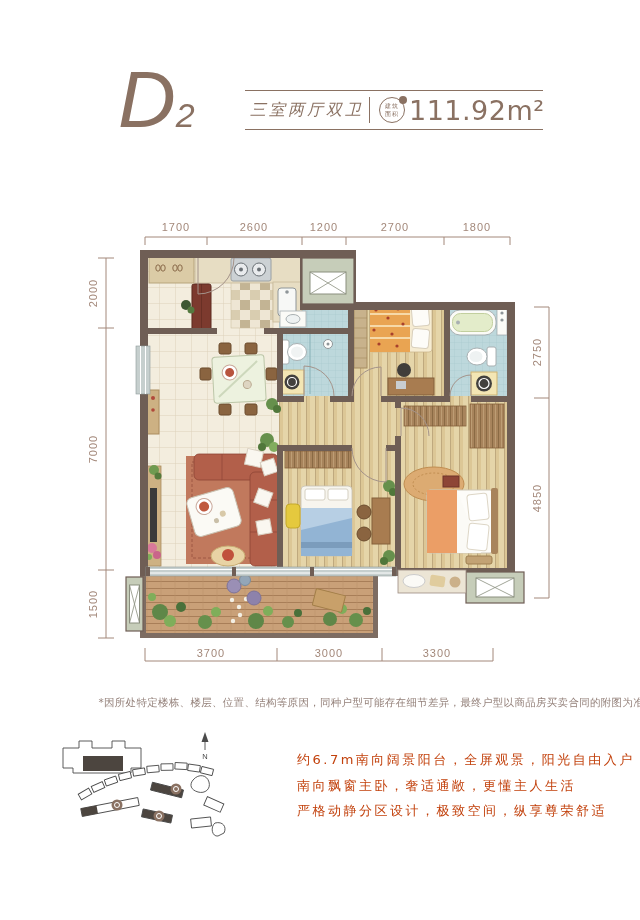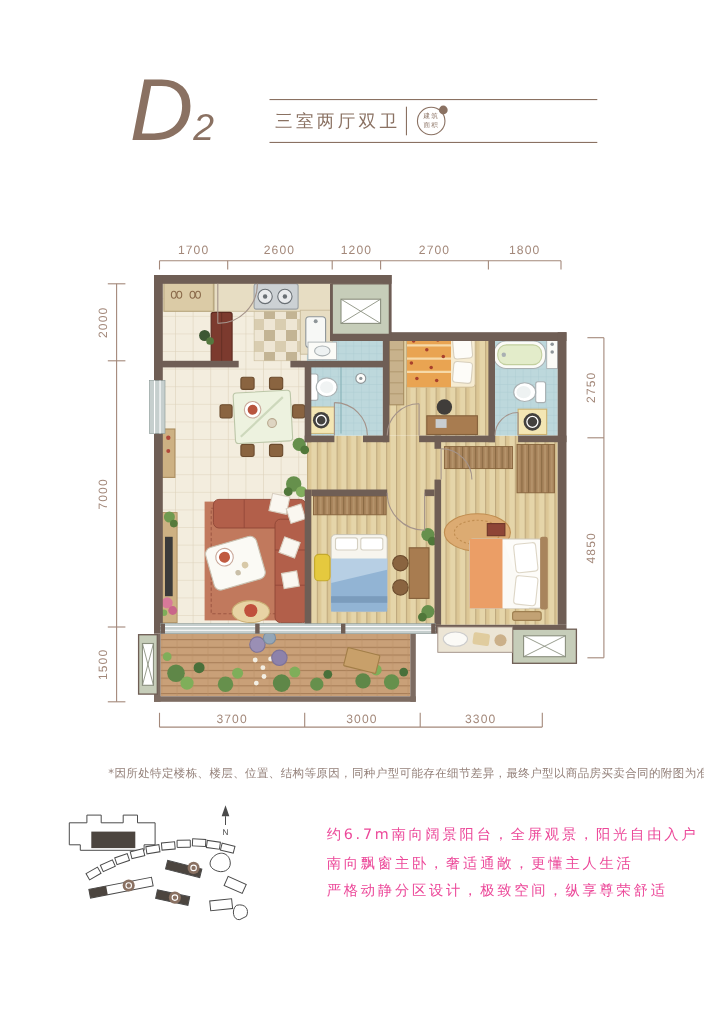--- a/index.html
+++ b/index.html
@@ -2,30 +2,30 @@
 <html><head>
 <meta charset="utf-8">
 <style>
   html,body{margin:0;padding:0;}
   body{width:640px;height:920px;background:#ffffff;font-family:"DejaVu Sans",sans-serif;position:relative;overflow:hidden;}
   .abs{position:absolute;}
   
   .plan-code{left:118px;top:60px;color:#8a7162;font-family:Liberation Sans, sans-serif;font-style:italic;font-size:34px;line-height:1;}
   .plan-code::first-letter{font-size:80px;}
   .title-box{left:245px;top:90px;width:298px;height:38px;border-top:1px solid #8a7162;border-bottom:1px solid #8a7162;display:flex;align-items:center;color:#8a7162;}
-  .plan-type{font-size:16px;letter-spacing:3px;margin-left:5px;white-space:nowrap;}
+  .plan-type{font-size:16px;letter-spacing:3px;margin-left:5px;white-space:nowrap;font-style:italic;}
   .vdivider{width:1px;height:26px;background:#8a7162;margin:0 9px 0 5px;flex:0 0 auto;}
   .area-badge{position:relative;flex:0 0 auto;width:24px;height:24px;border:1px solid #8a7162;border-radius:50%;display:flex;align-items:center;justify-content:center;}
   .badge-text{width:15px;font-size:6px;line-height:1.35;text-align:center;word-break:break-all;letter-spacing:1px;}
   .badge-dot{position:absolute;right:-3px;top:-2px;width:8px;height:8px;border-radius:50%;background:#8a7162;}
   .area-value{font-size:27px;margin-left:4px;letter-spacing:0.5px;white-space:nowrap;}
   
   .disclaimer{left:4px;top:696px;width:640px;text-align:right;font-size:10.5px;color:#94817a;letter-spacing:0.3px;}
   
-  .description{left:297px;top:747px;color:#ec4899;font-size:13px;letter-spacing:2.5px;line-height:25.5px;white-space:nowrap;}
+  .description{left:297px;top:747px;color:#c2410c;font-size:13px;letter-spacing:2.5px;line-height:25.5px;white-space:nowrap;}
   svg.overlay{position:absolute;left:0;top:0;}
 </style>
 </head>
 <body>
 
 <div class="page">
 
 <svg class="overlay" width="640" height="920" viewBox="0 0 640 920">
   <defs>
     <pattern id="tile" width="16" height="16" patternUnits="userSpaceOnUse">
@@ -425,20 +425,21 @@
 </svg>
 
 <div class="abs plan-code">D2</div>
 <div class="abs title-box">
   <span class="plan-type">三室两厅双卫</span>
   <span class="vdivider"></span>
   <span class="area-badge">
     <span class="badge-text">建筑面积</span>
     <span class="badge-dot"></span>
   </span>
+  <span class="area-value">111.92m²</span>
 </div>
 
 <div class="abs disclaimer">*因所处特定楼栋、楼层、位置、结构等原因，同种户型可能存在细节差异，最终户型以商品房买卖合同的附图为准</div>
 
 <div class="abs description">
   <div>约6.7m南向阔景阳台，全屏观景，阳光自由入户</div>
   <div>南向飘窗主卧，奢适通敞，更懂主人生活</div>
   <div>严格动静分区设计，极致空间，纵享尊荣舒适</div>
 </div>
 

